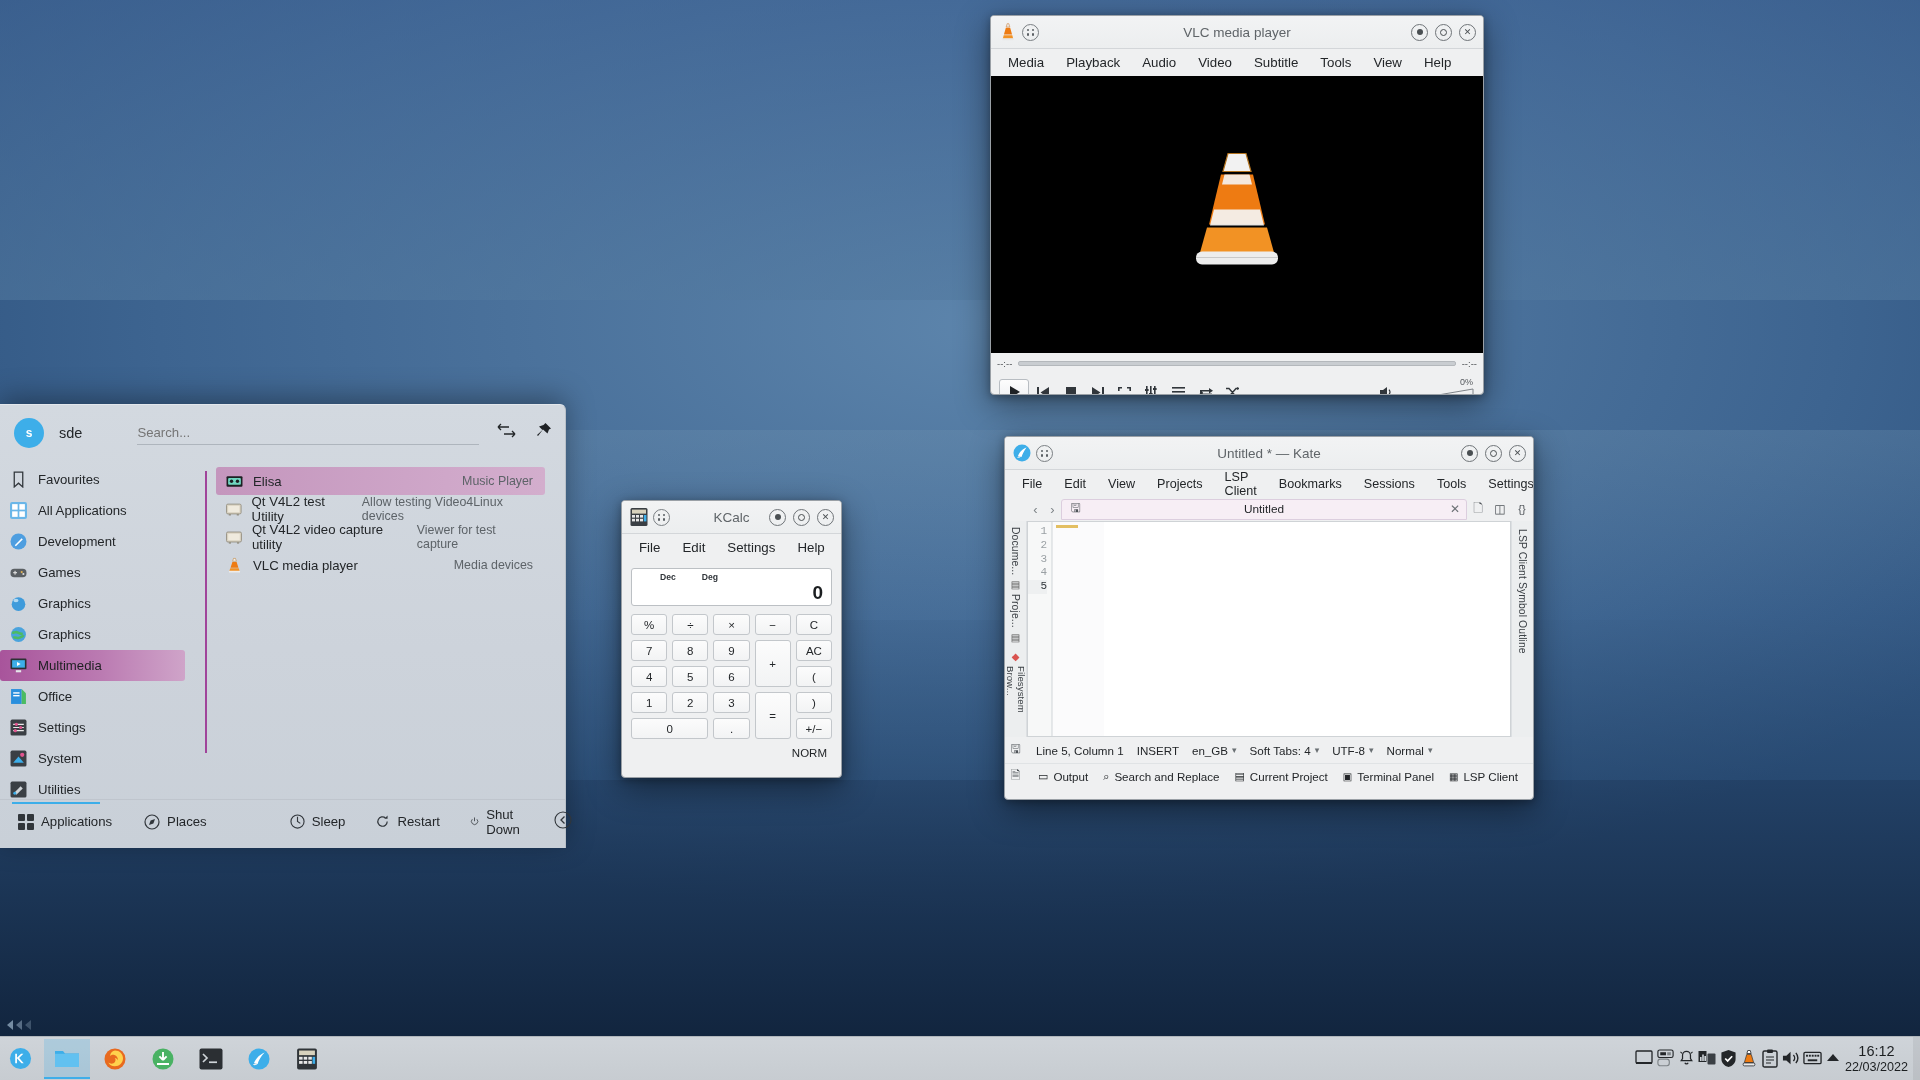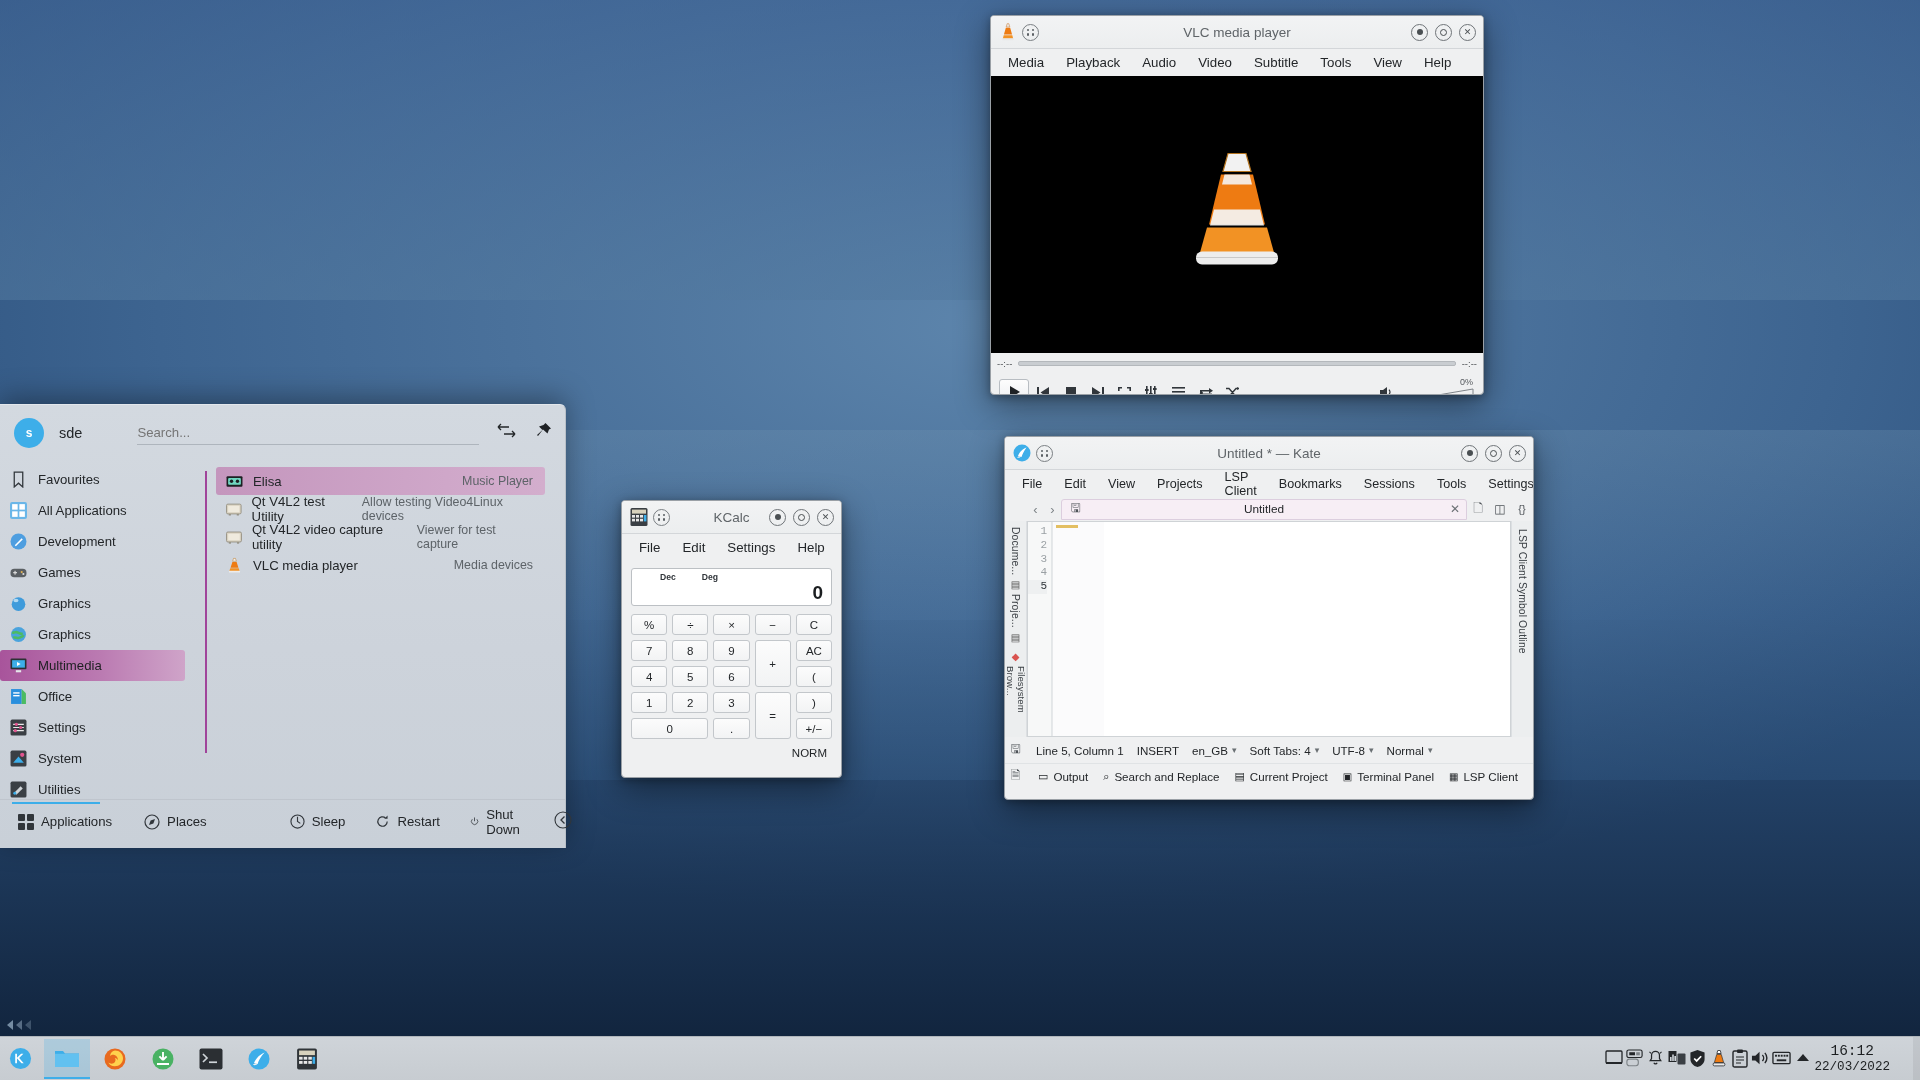--- a/index.html
+++ b/index.html
@@ -221,21 +221,21 @@
   }
   .pk-launch { width: 40px; display: flex; align-items: center; justify-content: center; }
   .plauncher {
     width: 26px; height: 26px; display:flex; align-items:center; justify-content:center;
   }
   .ptasks { display: flex; align-items: center; gap: 2px; padding-left: 4px; }
   .ptask {
     width: 46px; height: 40px; display: flex; align-items: center; justify-content: center;
   }
   .ptask.active { background: rgba(61,174,233,.22); border-bottom: 2px solid #3daee9; }
-  .tray { margin-left: auto; display: flex; align-items: center; gap: 2px; padding-right: 22px; font-family: Liberation Mono, monospace; }
+  .tray { margin-left: auto; display: flex; align-items: center; gap: 2px; padding-right: 4px; }
   .tray-ico { width: 19px; height: 19px; color: #232629; display:flex; align-items:center; justify-content:center;}
   .clock { text-align: center; font-size: 12.6px; color: #1c1f21; line-height: 1.25; padding-right: 8px; }
   .clock .t { font-size: 14.5px; }
   .pshow { position:absolute; right:0; top:0; width: 7px; height: 44px; background: rgba(0,0,0,.06);}
   
   .desk-arrows { position: absolute; left: 6px; bottom: 48px; display:flex; gap:3px; }
 </style>
 </head>
 <body>
 

